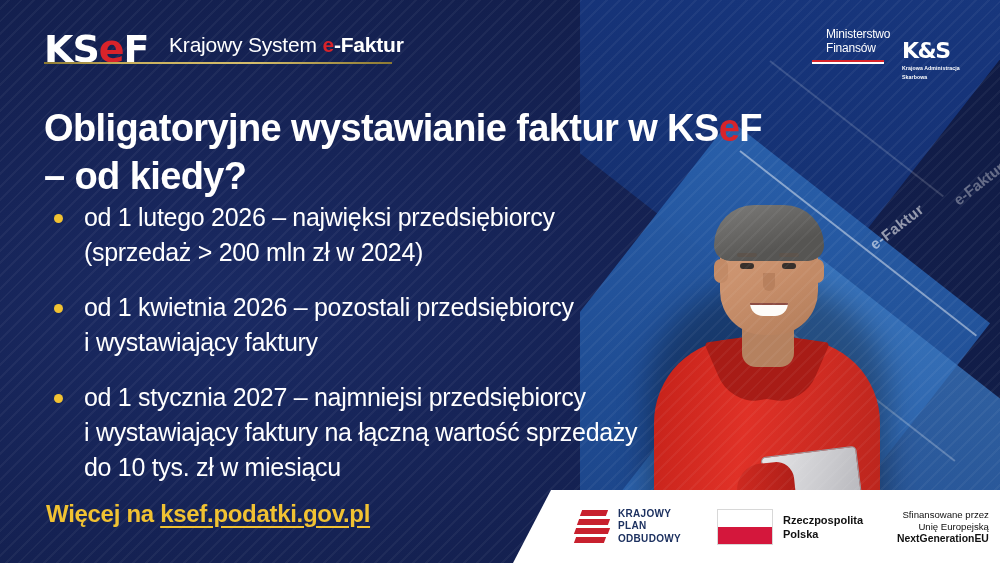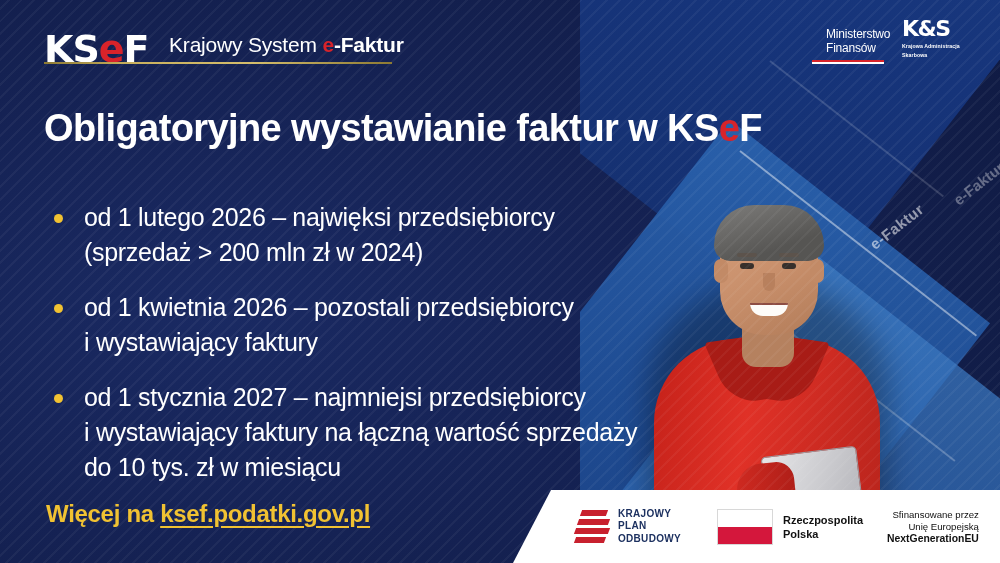--- a/index.html
+++ b/index.html
@@ -255,21 +255,21 @@
     letter-spacing: -.2px;
     margin-left: 14px;
   }
   .mf-bar {
     margin-top: 5px;
     width: 72px; height: 4px;
     background: #d8232a;
     border-bottom: 2px solid #ffffff;
   }
 
-  .kas-logo { position: absolute; left: 902px; top: 18px; width: 78px; }
+  .kas-logo { position: absolute; left: 902px; top: 40px; width: 78px; }
   .kas-mark {
     font-family: "DejaVu Sans", sans-serif;
     color: #fff; font-size: 22px; font-weight: 700; line-height: 22px;
     letter-spacing: -1.5px;
   }
   .kas-txt {
     margin-top: 3px;
     color: #fff;
     font-size: 5.2px;
     font-weight: 700;
@@ -357,21 +357,21 @@
   }
 
   .rp { margin-left: 36px; display: flex; align-items: center; gap: 10px; }
   .pl-flag {
     width: 56px; height: 36px;
     border: 1px solid #d8d8d8;
     background: linear-gradient(#ffffff 0 50%, #d4173c 50% 100%);
   }
   .rp-txt { color: #111111; font-size: 11px; font-weight: 700; line-height: 14px; }
 
-  .eu { margin-left: 24px; display: flex; gap: 9px; }
+  .eu { margin-left: 34px; display: flex; gap: 9px; }
   .eu-txt { text-align: right; color: #111111; font-size: 9.6px; line-height: 12px; }
   .eu-txt .b { font-weight: 700; font-size: 10.4px; }
 </style>
 </head>
 <body>
 
 <div class="poster">
 
   <div class="right-graphic">
     <div class="rg-wedge-a"></div>
@@ -418,21 +418,21 @@
     <div class="ln">Finansów</div>
     <div class="mf-bar"></div>
   </div>
 
   <div class="kas-logo">
     <div class="kas-mark">K&amp;S</div>
     <div class="kas-txt">Krajowa Administracja</div>
     <div class="kas-txt">Skarbowa</div>
   </div>
 
-  <h1 class="headline"><span>Obligatoryjne wystawianie faktur w KS</span><span class="e">e</span><span>F</span><br></h1>
+  <h1 class="headline"><span>Obligatoryjne wystawianie faktur w KS</span><span class="e">e</span><span>F</span><br><span>– od kiedy?</span></h1>
 
   <div class="bullets">
 
     <div class="bullet">
       <span class="dot"></span>
       <span>od 1 lutego 2026 – najwięksi przedsiębiorcy</span><br>
       <span>(sprzedaż &gt; 200 mln zł w 2024)</span>
     </div>
 
     <div class="bullet">

